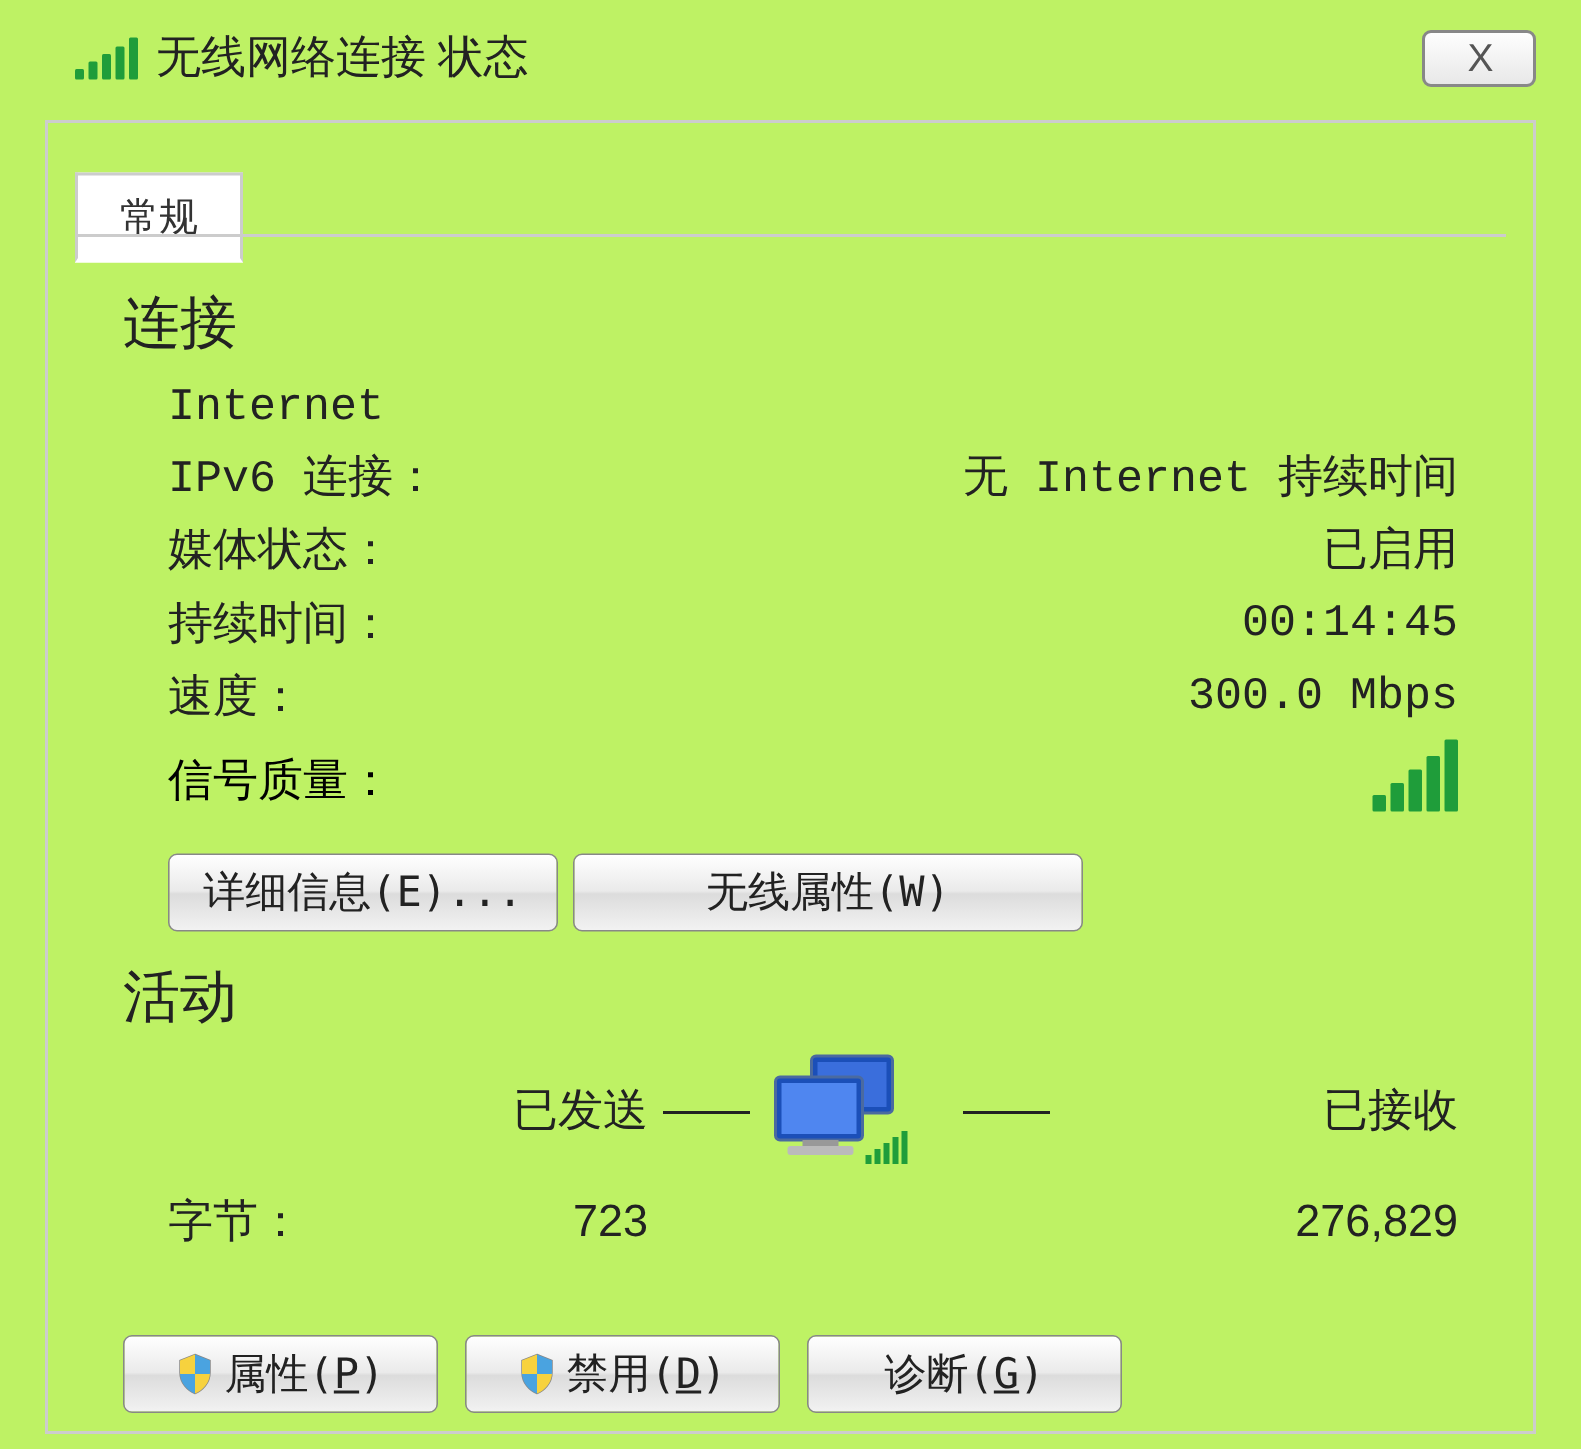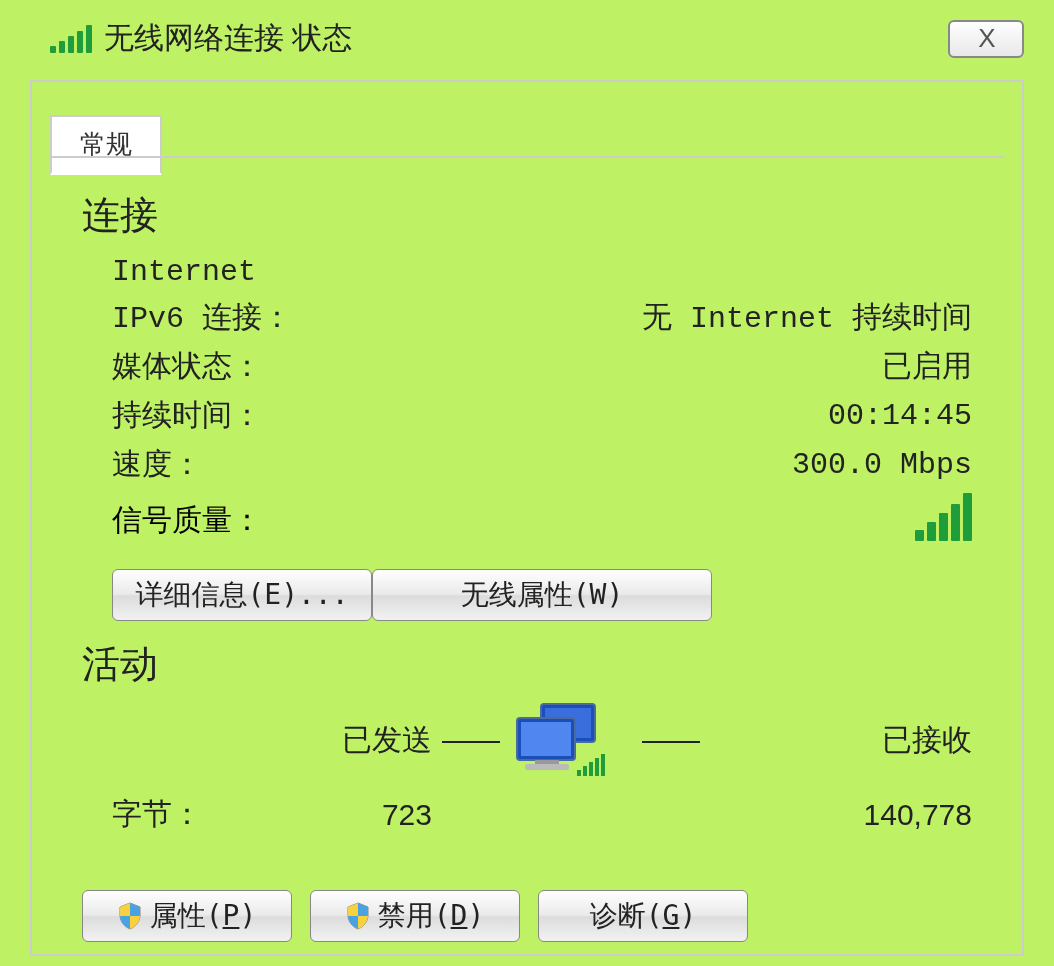--- a/index.html
+++ b/index.html
@@ -107,21 +107,21 @@
   .row .value { font-family: "SimSun", "Courier New", monospace; }
   .signal-row {
     display: flex;
     justify-content: space-between;
     align-items: flex-end;
     padding: 4px 0 8px 30px;
     font-size: 30px;
   }
   .button-row {
     display: flex;
-    gap: 0;
+    gap: 10px;
     margin: 20px 0 18px 30px;
   }
   .win-btn {
     padding: 6px 20px;
     border: 1px solid #888;
     border-radius: 6px;
     background: linear-gradient(to bottom, #ffffff 0%, #eaeaea 48%, #dcdcdc 52%, #f2f2f2 100%);
     font-size: 28px;
     color: #222;
     cursor: pointer;
@@ -285,21 +285,21 @@
             </svg>
           </span>
           <span class="act-dash">——</span>
           <span class="act-recv-label">已接收</span>
 
           <span class="act-bytes-label">字节：</span>
           <span class="act-sent-val">723</span>
           <span class="act-empty"></span>
           <span class="act-empty"></span>
           <span class="act-empty"></span>
-          <span class="act-recv-val">140,778</span>
+          <span class="act-recv-val">276,829</span>
         </div>
       </div>
 
       <div class="bottom-row">
         <div class="win-btn sm">
           <svg class="shield" viewBox="0 0 24 28">
             <path d="M12 1 L22 5 V13 C22 20 17 25 12 27 C7 25 2 20 2 13 V5 Z" fill="#f5f5f5" stroke="#888"></path>
             <path d="M12 1 L22 5 V14 H12 Z" fill="#4aa3e0"></path>
             <path d="M12 1 L2 5 V14 H12 Z" fill="#f7d23e"></path>
             <path d="M12 14 H22 V13 C22 20 17 25 12 27 Z" fill="#f7d23e"></path>

